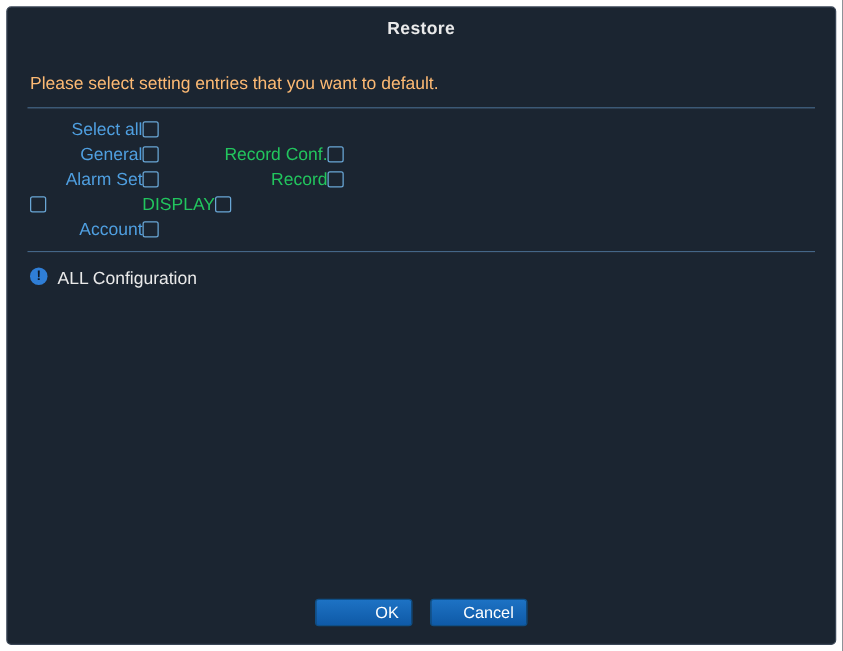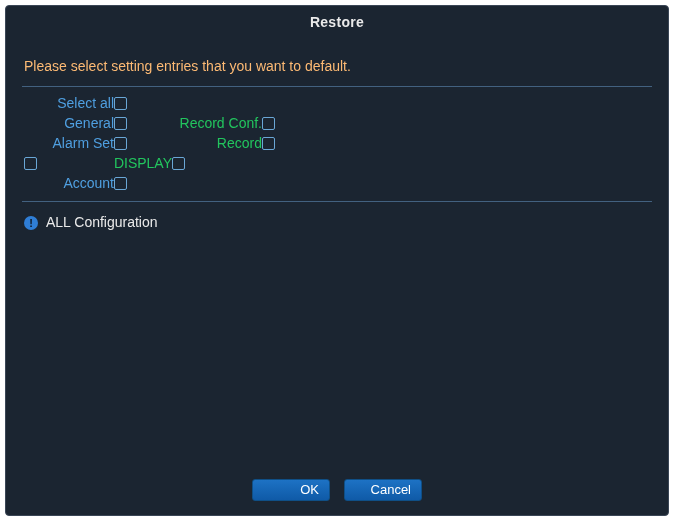--- a/index.html
+++ b/index.html
@@ -61,21 +61,21 @@
     width: 13px;
     height: 13px;
     border: 1px solid #6aa7d6;
     border-radius: 2px;
     background: #1b2531;
     display: inline-block;
     cursor: pointer;
   }
   .info-row {
     display: flex;
-    align-items: flex-end;
+    align-items: flex-start;
     gap: 8px;
     padding: 6px 0 0 2px;
     color: #eaeaea;
     font-size: 14px;
   }
   .info-icon {
     width: 14px; height: 14px;
     border-radius: 50%;
     background: #2f7ed6;
     position: relative;

